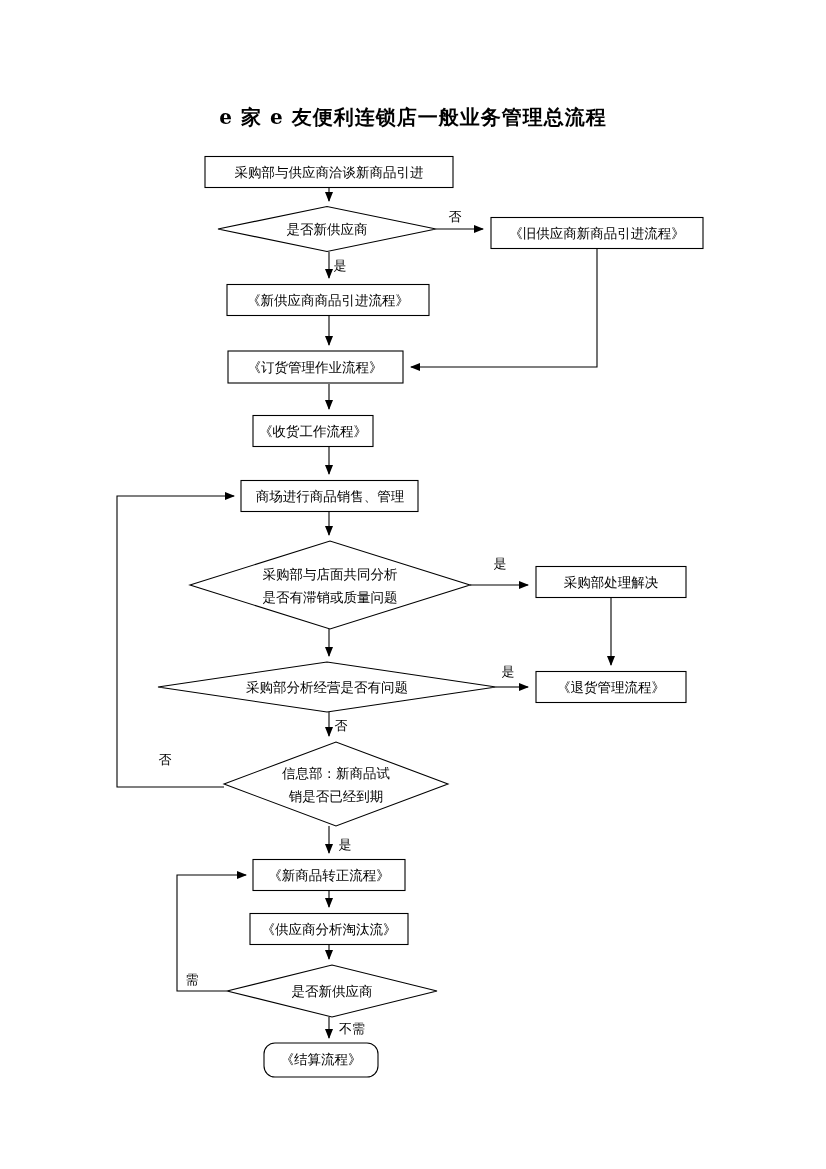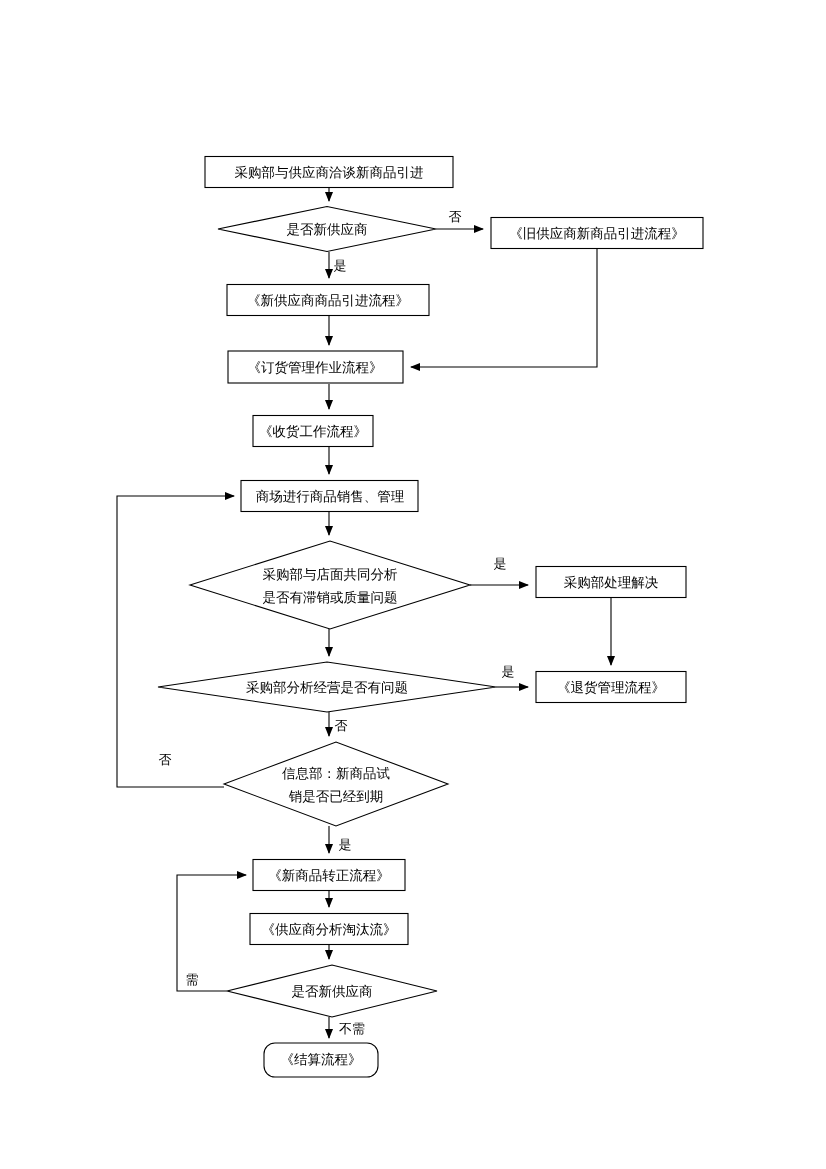--- a/index.html
+++ b/index.html
@@ -54,20 +54,21 @@
     stroke:#000000;
     stroke-width:1.1;
     fill:none;
   }
 </style>
 </head>
 <body>
 
 <div id="page">
 
+  <div id="chart-title">e 家 e 友便利连锁店一般业务管理总流程</div>
 
   <svg id="flow" viewBox="0 0 826 1169">
     <defs>
       <marker id="arrow" markerWidth="10" markerHeight="8" refX="9" refY="4" orient="auto" markerUnits="userSpaceOnUse">
         <path d="M0,0 L10,4 L0,8 Z" fill="#000000"></path>
       </marker>
     </defs>
 
     <g>
 

